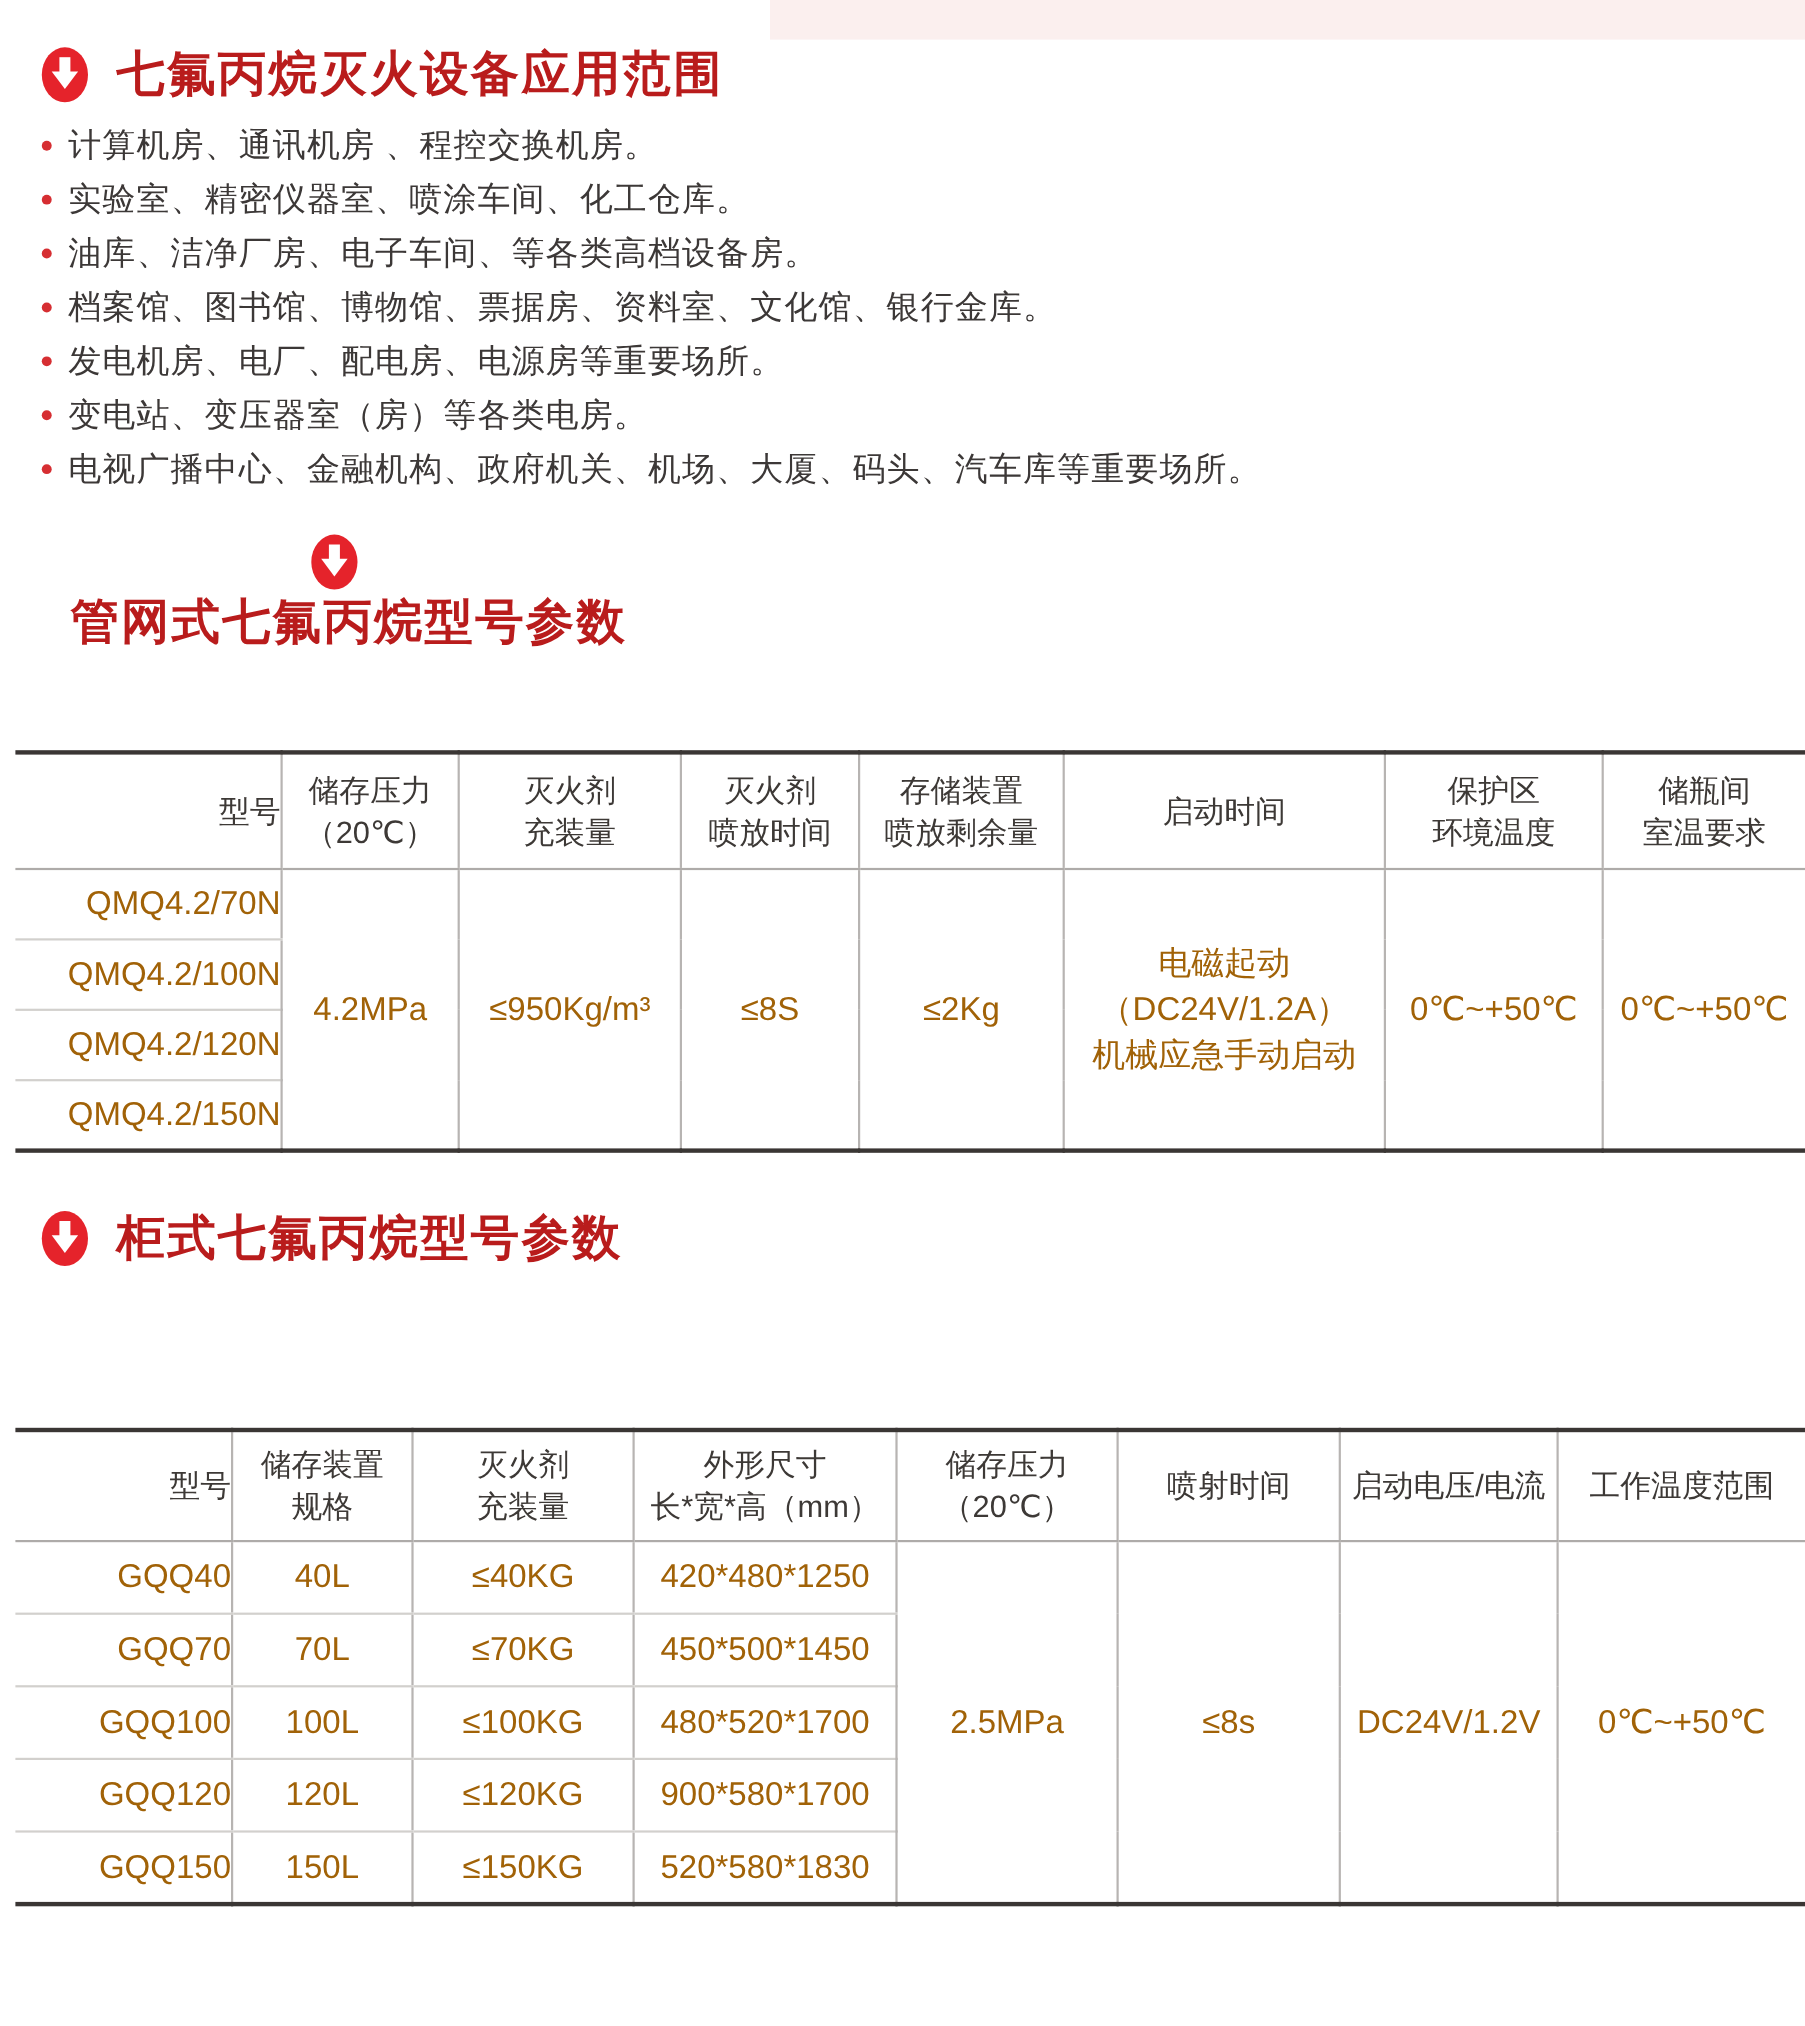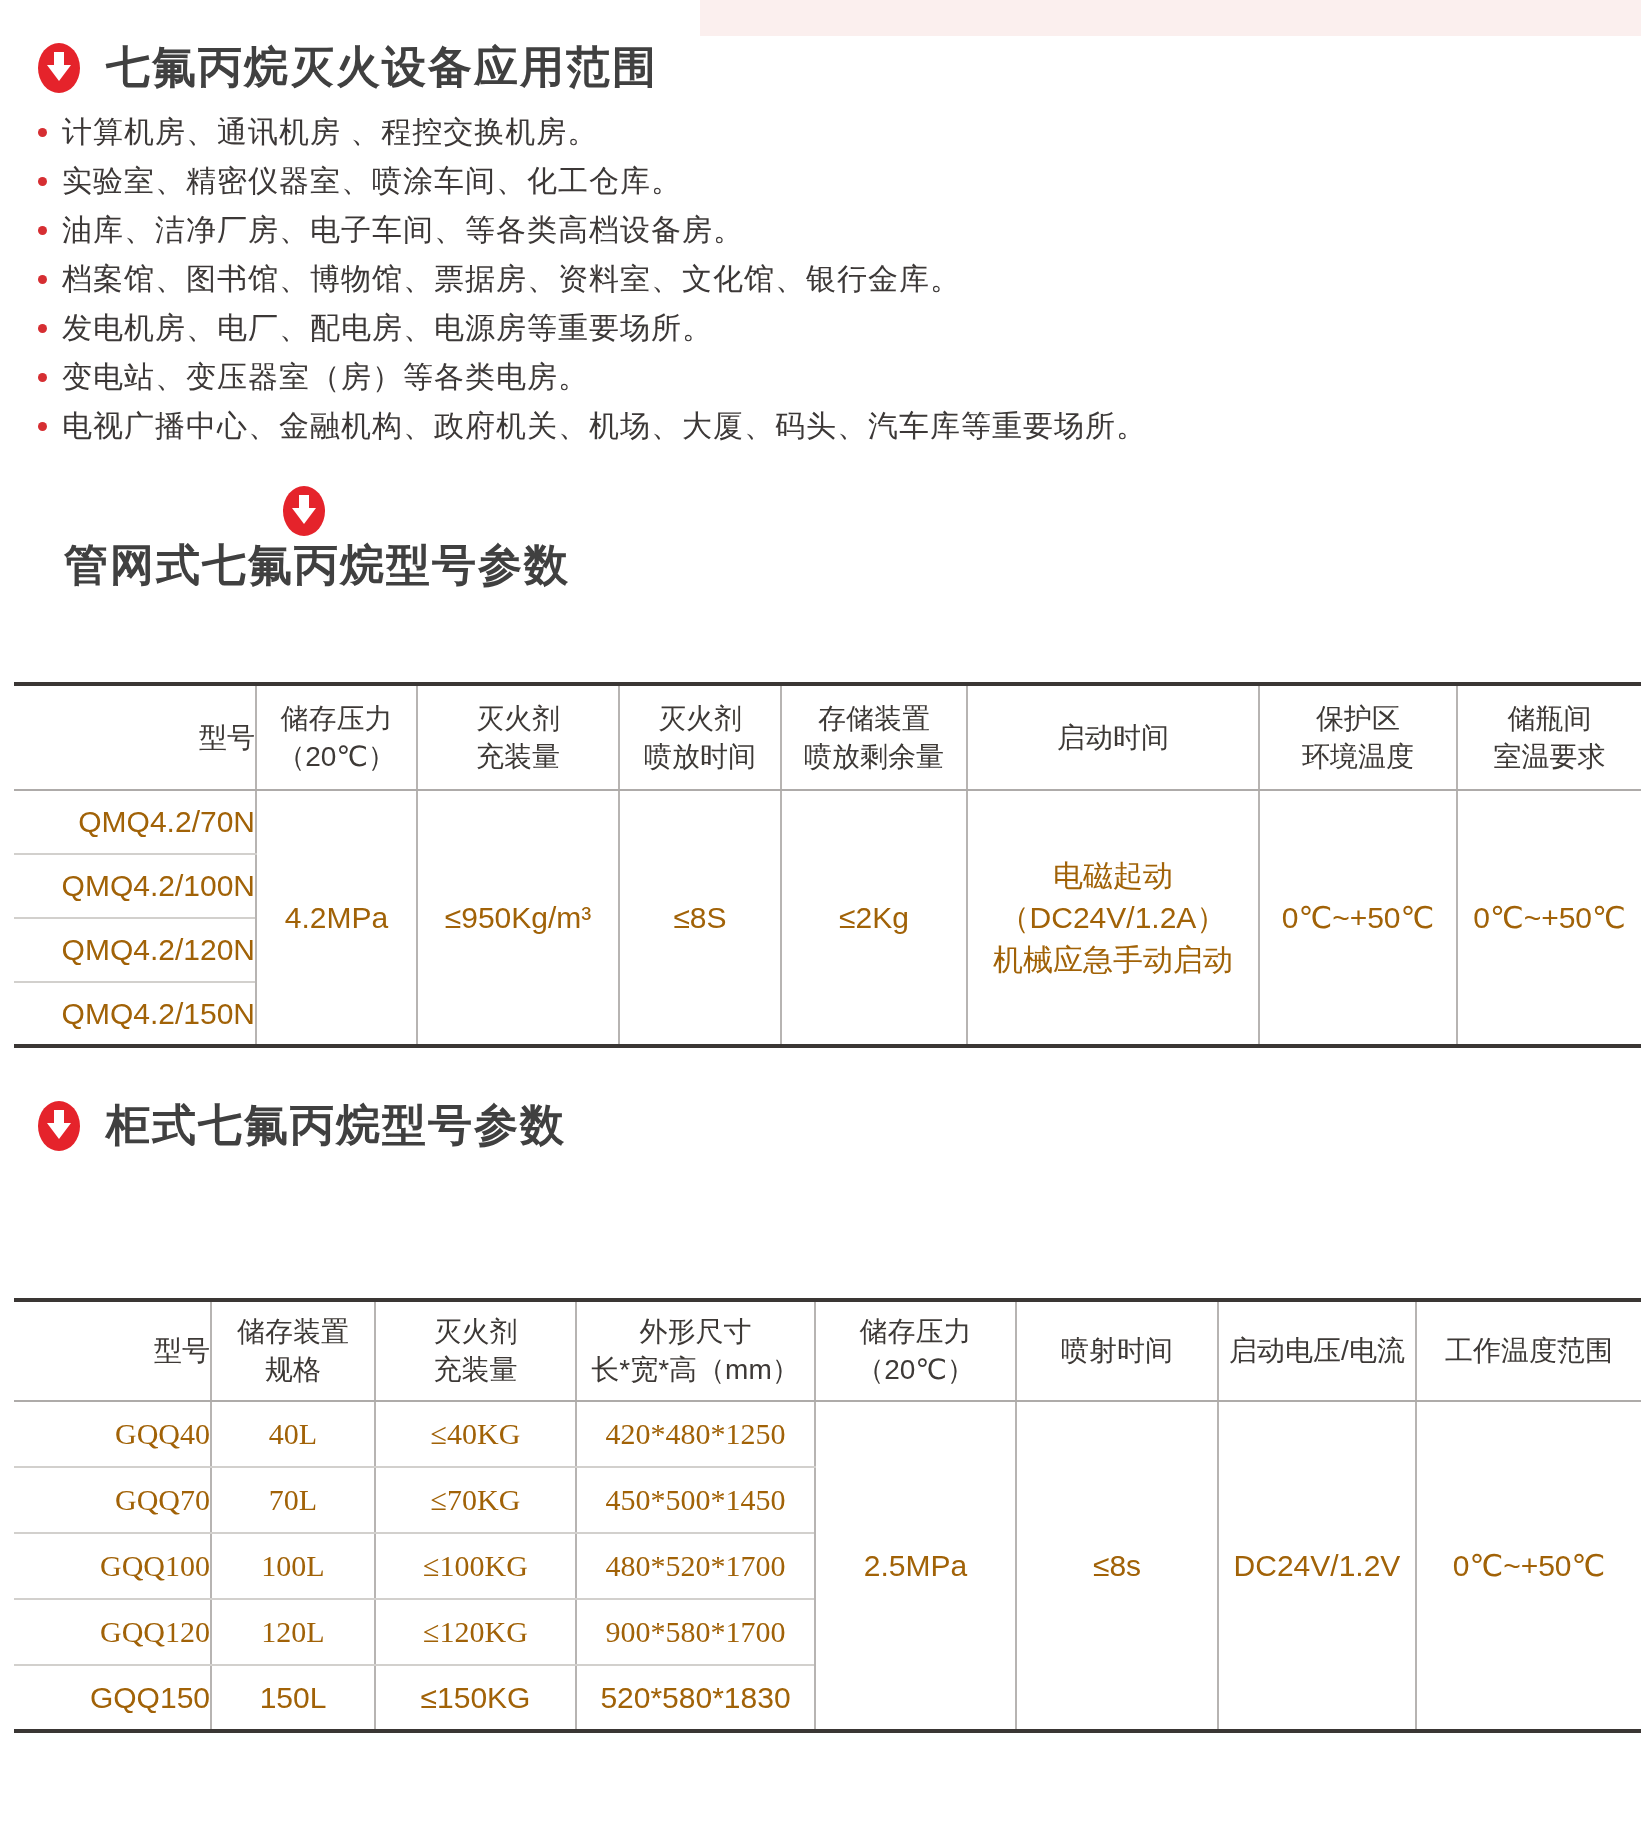--- a/index.html
+++ b/index.html
@@ -8,21 +8,21 @@
     font-family:"Liberation Sans","DejaVu Sans",sans-serif;
     color:#3d3936;overflow:hidden;
   }
   .page{position:relative;width:1641px;height:1842px;background:#fff;overflow:hidden;}
 
   
   .pink-band{position:absolute;top:0;left:700px;width:941px;height:36px;background:#fbefee;}
 
   
   .heading{position:absolute;left:38px;display:flex;align-items:center;}
-  .heading-text{font-size:44px;font-weight:bold;color:#404040;letter-spacing:2px;margin-left:26px;white-space:nowrap;}
+  .heading-text{font-size:44px;font-weight:bold;color:#b91c1c;letter-spacing:2px;margin-left:26px;white-space:nowrap;}
   .icon-circle{position:relative;display:inline-block;width:42px;height:50px;background:#e5232b;border-radius:50%;flex:0 0 auto;}
   .icon-circle .stem{position:absolute;left:50%;top:9px;width:10px;height:14px;background:#fff;transform:translateX(-50%);}
   .icon-circle .head{position:absolute;left:50%;top:22px;transform:translateX(-50%);width:0;height:0;
     border-left:12px solid transparent;border-right:12px solid transparent;border-top:16px solid #fff;}
 
   
   .bullets{position:absolute;left:38px;top:108px;margin:0;padding:0;list-style:none;}
   .bullets li{display:flex;align-items:center;height:49px;font-size:30px;color:#3c3837;letter-spacing:1px;white-space:nowrap;}
   .bullets .dot{width:9px;height:9px;border-radius:50%;background:#d62e32;margin-right:15px;flex:0 0 auto;}
 
@@ -33,21 +33,21 @@
   th,td{text-align:center;vertical-align:middle;padding:0;white-space:pre-line;overflow:hidden;}
   th{font-weight:normal;font-size:28px;line-height:38px;color:#3d3936;border-left:2px solid #b7b4b2;}
   td{font-size:30px;line-height:42px;color:#a16207;border-left:2px solid #b7b4b2;}
   th:first-child,td.first{border-left:none;text-align:right;}
   thead th{border-bottom:2px solid #aeaba9;}
   #table1 thead tr{height:106px;}
   #table1 tbody tr{height:64px;}
   #table1 tbody tr:not(:last-child) td.modelcell{border-bottom:2px solid #d2d0cd;}
   #table2 thead tr{height:101px;}
   #table2 tbody tr{height:66px;}
-  #table2 tbody tr:not(:last-child) td.rowcell{border-bottom:2px solid #d2d0cd;font-family:Liberation Serif, serif;}
+  #table2 tbody tr:not(:last-child) td.rowcell{border-bottom:2px solid #d2d0cd;}
 </style>
 </head>
 <body>
 
 <div class="page">
 
   <div class="pink-band"></div>
 
   <div class="heading" style="top:38px;">
     <span class="icon-circle">

